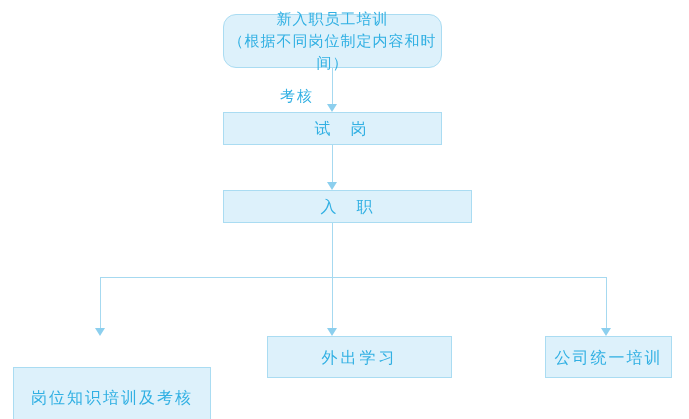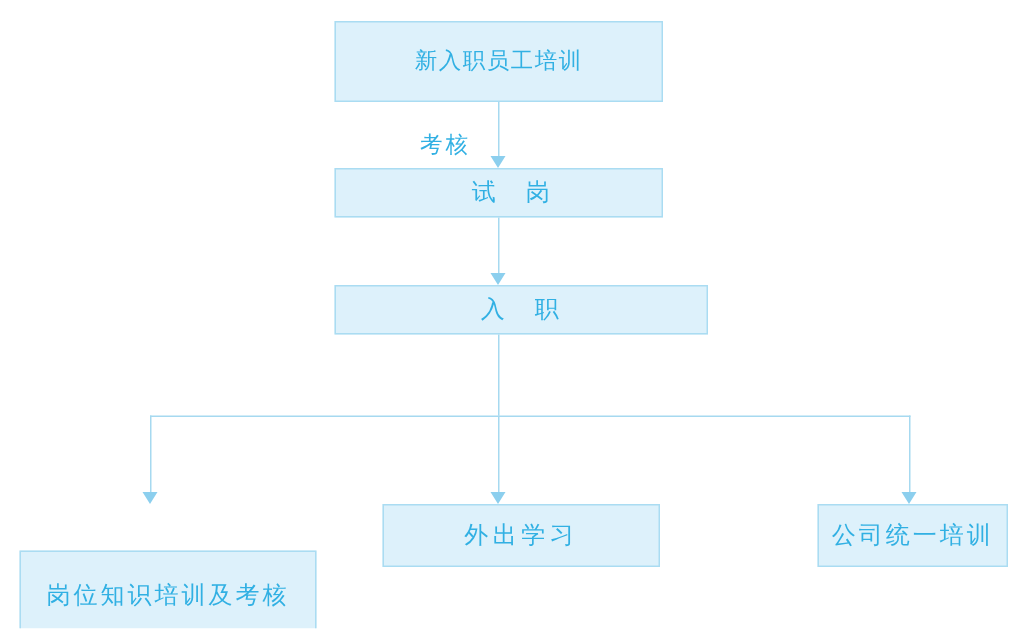--- a/index.html
+++ b/index.html
@@ -20,21 +20,21 @@
     display: flex;
     flex-direction: column;
     align-items: center;
     justify-content: center;
     text-align: center;
     font-size: 16px;
     letter-spacing: 2px;
     line-height: 23px;
   }
   .box.small-text { font-size: 15px; letter-spacing: 1px; line-height: 22px; }
-  .box.wide-spacing { letter-spacing: 3px; }
+  .box.wide-spacing { letter-spacing: 3px; margin-left: 12px; }
   .vline {
     position: absolute;
     width: 1px;
     background: var(--line, #a6d9f0);
   }
   .hline {
     position: absolute;
     height: 1px;
     background: var(--line, #a6d9f0);
   }
@@ -51,22 +51,23 @@
     font-size: 15px;
     letter-spacing: 2px;
     white-space: nowrap;
   }
 </style>
 </head>
 <body>
 
 <div id="canvas">
 
-  <div class="box small-text" style="left:223px; top:14px; width:219px; height:54px;">
+  <div class="box small-text" style="left:223px; top:14px; width:219px; height:54px;border-radius:13px;">
     <div>新入职员工培训</div>
+    <div>（根据不同岗位制定内容和时间）</div>
   </div>
 
   <div class="vline" style="left:332px; top:68px; height:37px;"></div>
   <div class="arrow-down" style="left:327px; top:104px;"></div>
   <div class="edge-label" style="left:280px; top:87px;">考核</div>
 
   <div class="box" style="left:223px; top:112px; width:219px; height:33px;padding-left:18px;">
     <div>试　岗</div>
   </div>
 

